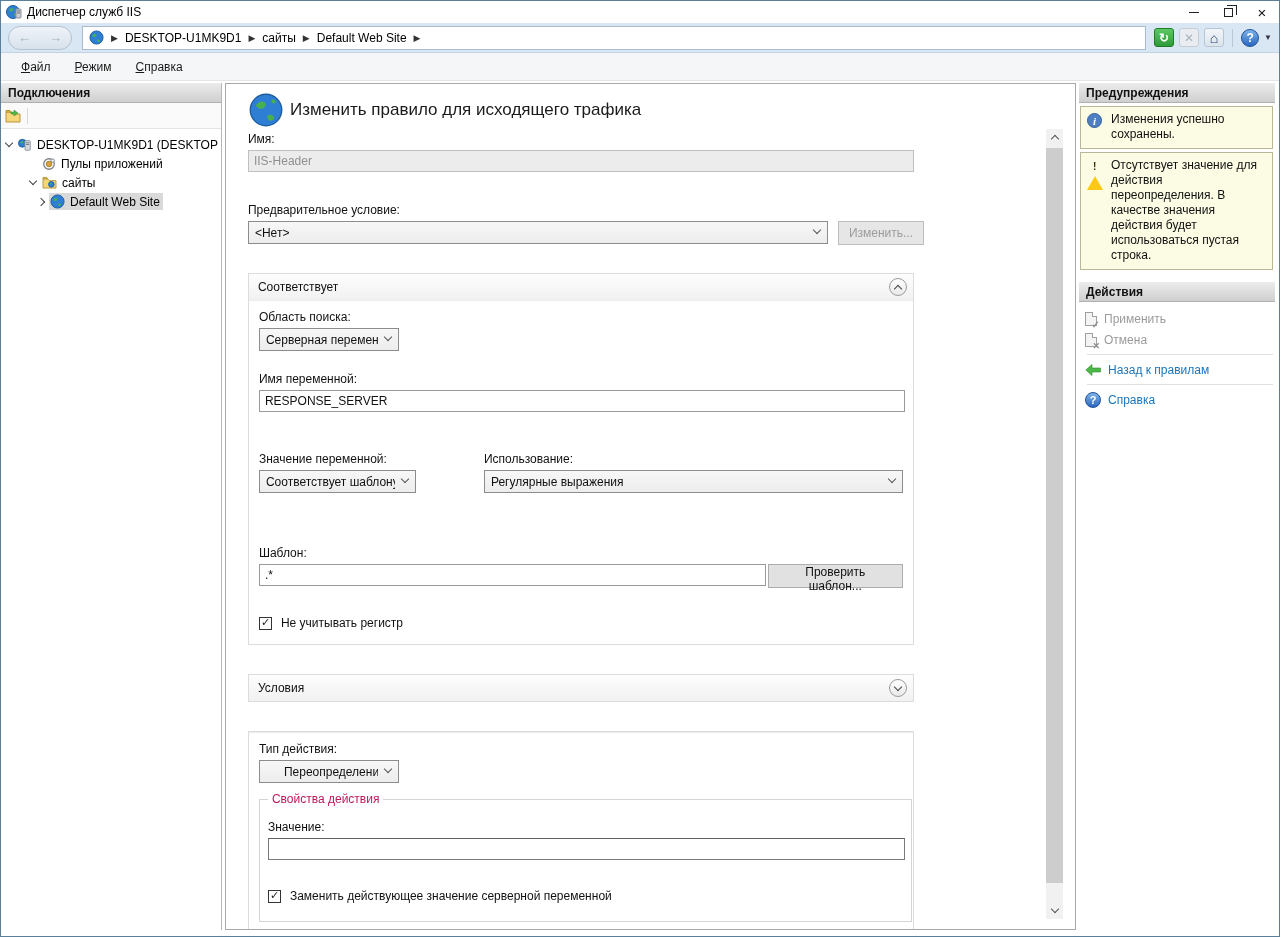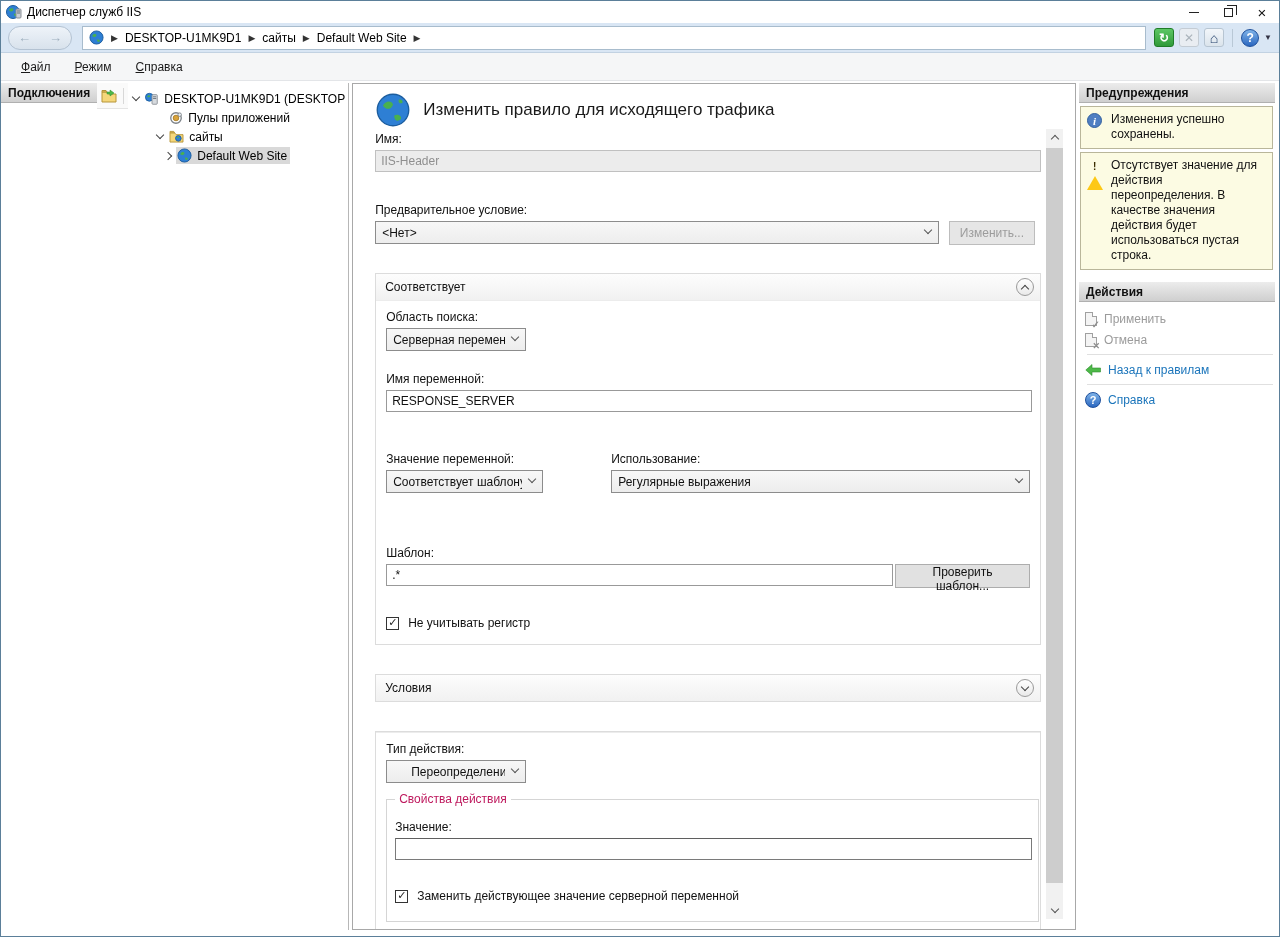--- a/index.html
+++ b/index.html
@@ -35,41 +35,41 @@
 
   
   .menubar { height:28px; background:#f5f6f7; border-bottom:1px solid #e3e5e8; display:flex; align-items:center; padding-left:10px; gap:4px; }
   .menu-item { display:inline-block; font-size:12px; color:#1a1a1a; padding:4px 10px; }
   .menu-item::first-letter { text-decoration:underline; }
 
   
   .body-row { display:flex; height:855px; background:#ffffff; padding:2px 4px 6px 0; gap:3px; }
 
   
-  .sidebar { flex:0 0 202px; background:#fff; border-right:1px solid #b7b7b7; display:flex; flex-direction:row; }
+  .sidebar { flex:0 0 202px; background:#fff; border-right:1px solid #b7b7b7; display:flex; flex-direction:column; }
   .panel-header { height:20px; background:linear-gradient(#ececec,#cfcfcf); border-bottom:1px solid #b0b0b0; font-size:12px; font-weight:bold; color:#111; display:flex; align-items:center; padding:0 7px; }
   .side-toolbar { height:26px; background:#fafafa; border-bottom:1px solid #e4e4e4; display:flex; align-items:center; padding:0 4px; gap:6px; }
   .tb-sep { width:1px; height:16px; background:#d8d8d8; }
   .tree { padding-top:6px; font-size:12px; color:#000; overflow:hidden; }
   .tree-row { display:flex; align-items:center; height:19px; white-space:nowrap; overflow:hidden; }
   .tree-row .twist { width:16px; display:flex; justify-content:center; flex:0 0 16px; }
   .tree-label-wrap { display:flex; align-items:center; gap:5px; padding:1px 3px 1px 1px; overflow:hidden; }
   .tree-row.selected .tree-label-wrap { background:#d9d9d9; }
   .indent-1 { padding-left:24px; }
   .indent-2 { padding-left:32px; }
 
   .chev { display:inline-block; width:6px; height:6px; border-right:1px solid #444; border-bottom:1px solid #444; }
   .chev.down { transform:rotate(45deg); margin-top:-3px; }
   .chev.right { transform:rotate(-45deg); }
   .chev.up { transform:rotate(-135deg); margin-top:3px; }
 
   
   .main-panel { flex:1; border:1px solid #a8a8a8; background:#fff; position:relative; overflow:hidden; }
   .main-inner { padding:8px 40px 0 22px; }
-  .page-head { display:flex; align-items:center; gap:12px; margin-bottom:4px; }
+  .page-head { display:flex; align-items:center; gap:6px; margin-bottom:4px; }
   .page-title { font-size:17px; color:#1a1a1a; }
   .field-label { font-size:12px; color:#111; margin-bottom:4px; }
   .text-input { width:666px; height:22px; border:1px solid #999; font-size:12px; font-family:"Liberation Sans",sans-serif; padding:0 5px; color:#111; background:#fff; }
   .text-input:disabled { background:#ececec; color:#8f8f8f; border-color:#c0c0c0; }
 
   .row { display:flex; align-items:flex-start; }
 
   .combo { height:23px; border:1px solid #8c8c8c; background:linear-gradient(#f7f7f7,#ededed); display:flex; align-items:center; font-size:12px; color:#111; padding:0 20px 0 6px; position:relative; white-space:nowrap; overflow:hidden; }
   .combo .chev { position:absolute; right:7px; top:8px; border-color:#555; }
   .combo .val { overflow:hidden; text-overflow:clip; }

